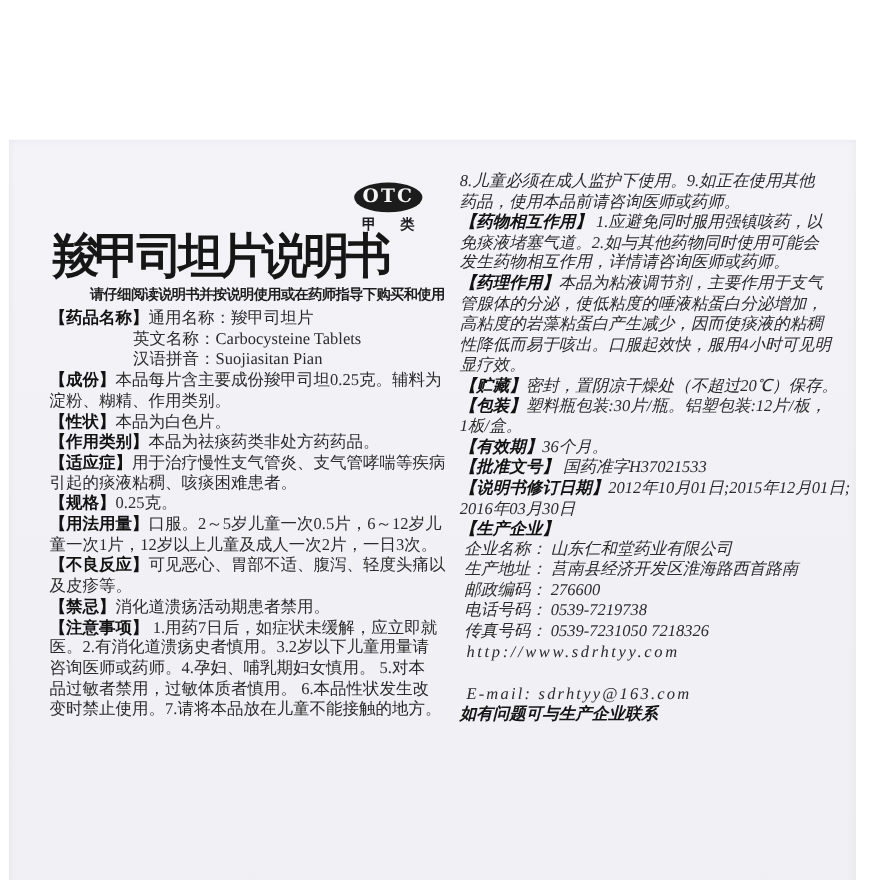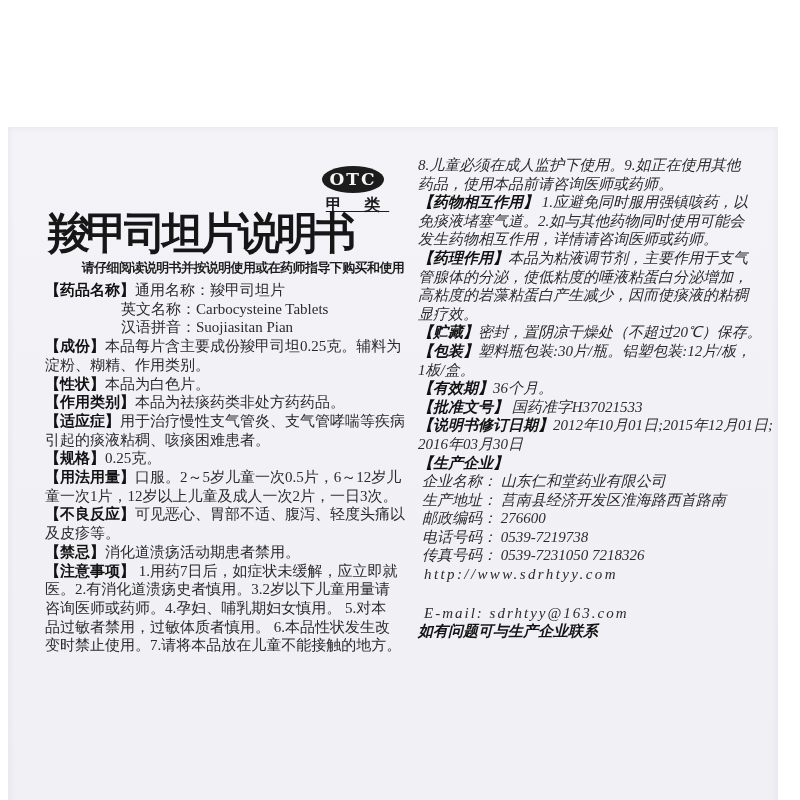--- a/index.html
+++ b/index.html
@@ -30,26 +30,25 @@
     border-radius:50%;
     color:#f5f5f5;
     font-family:"DejaVu Serif", serif;
     font-size:17px; font-weight:bold;
     letter-spacing:2px;
     line-height:27px;
     text-align:center;
   }
   .otc-class{
     margin-top:2px;
-    font-size:16px; font-weight:bold;
+    font-size:13px; font-weight:bold;
     letter-spacing:9px;
     padding-left:9px;
     color:#1d1d1d;
     font-family:"Liberation Sans", sans-serif;
-    text-decoration:underline;
   }
   .title{
     position:absolute; left:40px; top:78px;
     width:366px; margin:0;
     font-family:"Liberation Sans", sans-serif;
     font-size:42px; font-weight:900;
     letter-spacing:-4px;
     color:#161616;
     white-space:nowrap;
     transform:scaleY(1.04);
@@ -118,20 +117,21 @@
 
   <div class="col right">
       <div class="line">8.儿童必须在成人监护下使用。9.如正在使用其他</div>
       <div class="line">药品，使用本品前请咨询医师或药师。</div>
       <div class="line"><span class="hd">【药物相互作用】</span> 1.应避免同时服用强镇咳药，以</div>
       <div class="line">免痰液堵塞气道。2.如与其他药物同时使用可能会</div>
       <div class="line">发生药物相互作用，详情请咨询医师或药师。</div>
       <div class="line"><span class="hd">【药理作用】</span>本品为粘液调节剂，主要作用于支气</div>
       <div class="line">管腺体的分泌，使低粘度的唾液粘蛋白分泌增加，</div>
       <div class="line">高粘度的岩藻粘蛋白产生减少，因而使痰液的粘稠</div>
+      <div class="line">性降低而易于咳出。口服起效快，服用4小时可见明</div>
       <div class="line">显疗效。</div>
       <div class="line"><span class="hd">【贮藏】</span>密封，置阴凉干燥处（不超过20℃）保存。</div>
       <div class="line"><span class="hd">【包装】</span>塑料瓶包装:30片/瓶。铝塑包装:12片/板，</div>
       <div class="line">1板/盒。</div>
       <div class="line"><span class="hd">【有效期】</span>36个月。</div>
       <div class="line"><span class="hd">【批准文号】</span> 国药准字H37021533</div>
       <div class="line"><span class="hd">【说明书修订日期】</span>2012年10月01日;2015年12月01日;</div>
       <div class="line">2016年03月30日</div>
       <div class="line"><span class="hd">【生产企业】</span></div>
       <div class="line" style="padding-left: 4px;">企业名称： 山东仁和堂药业有限公司</div>

